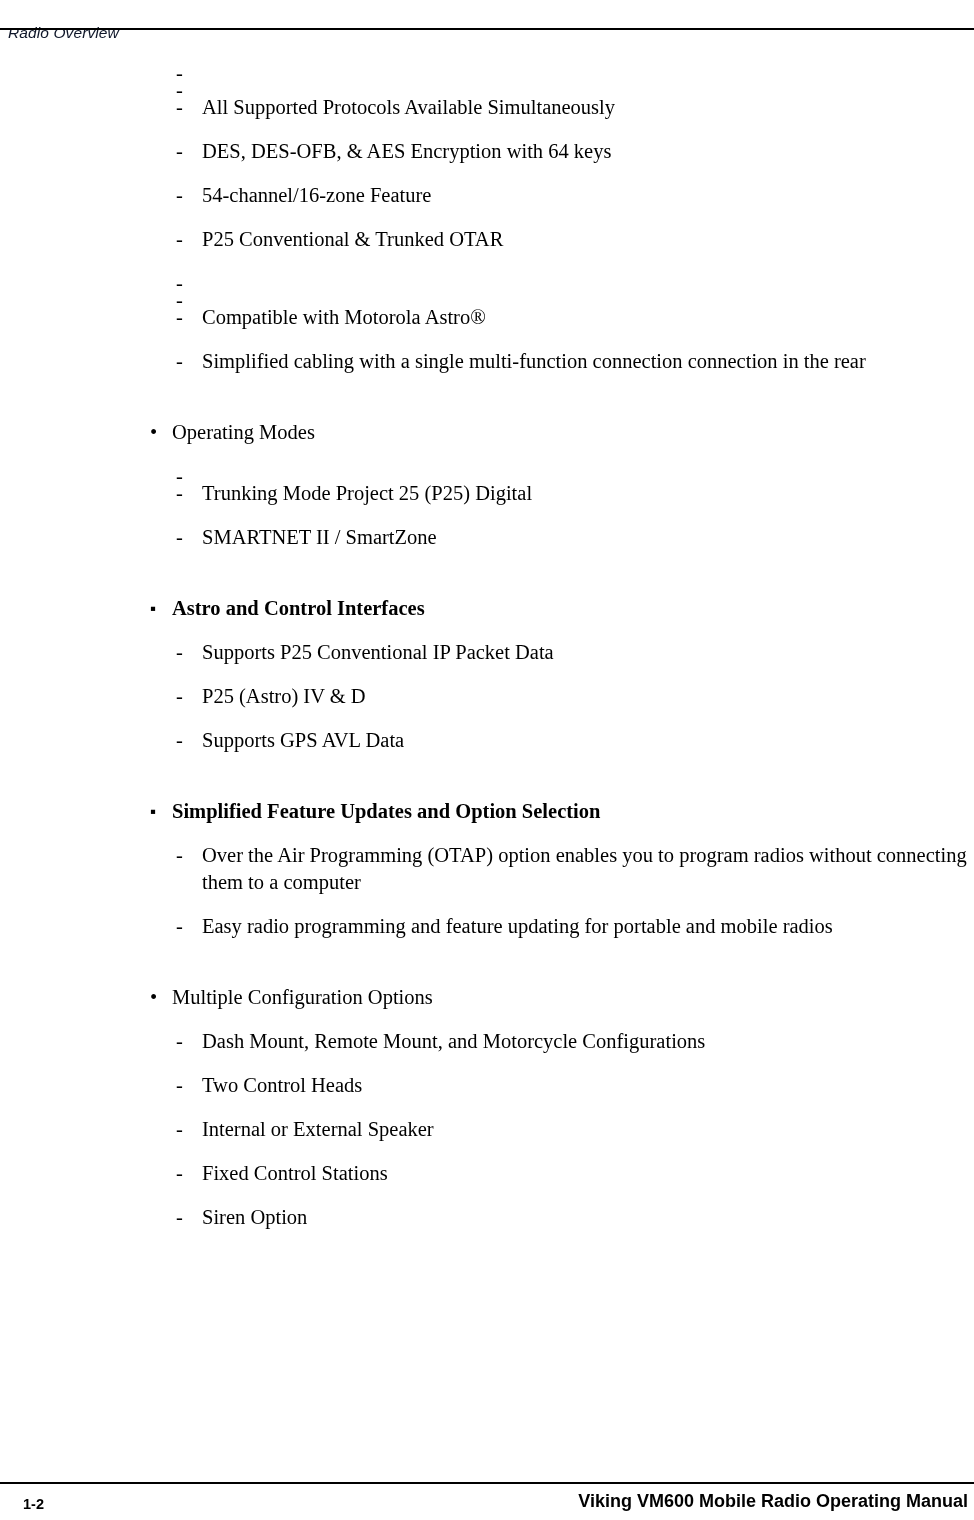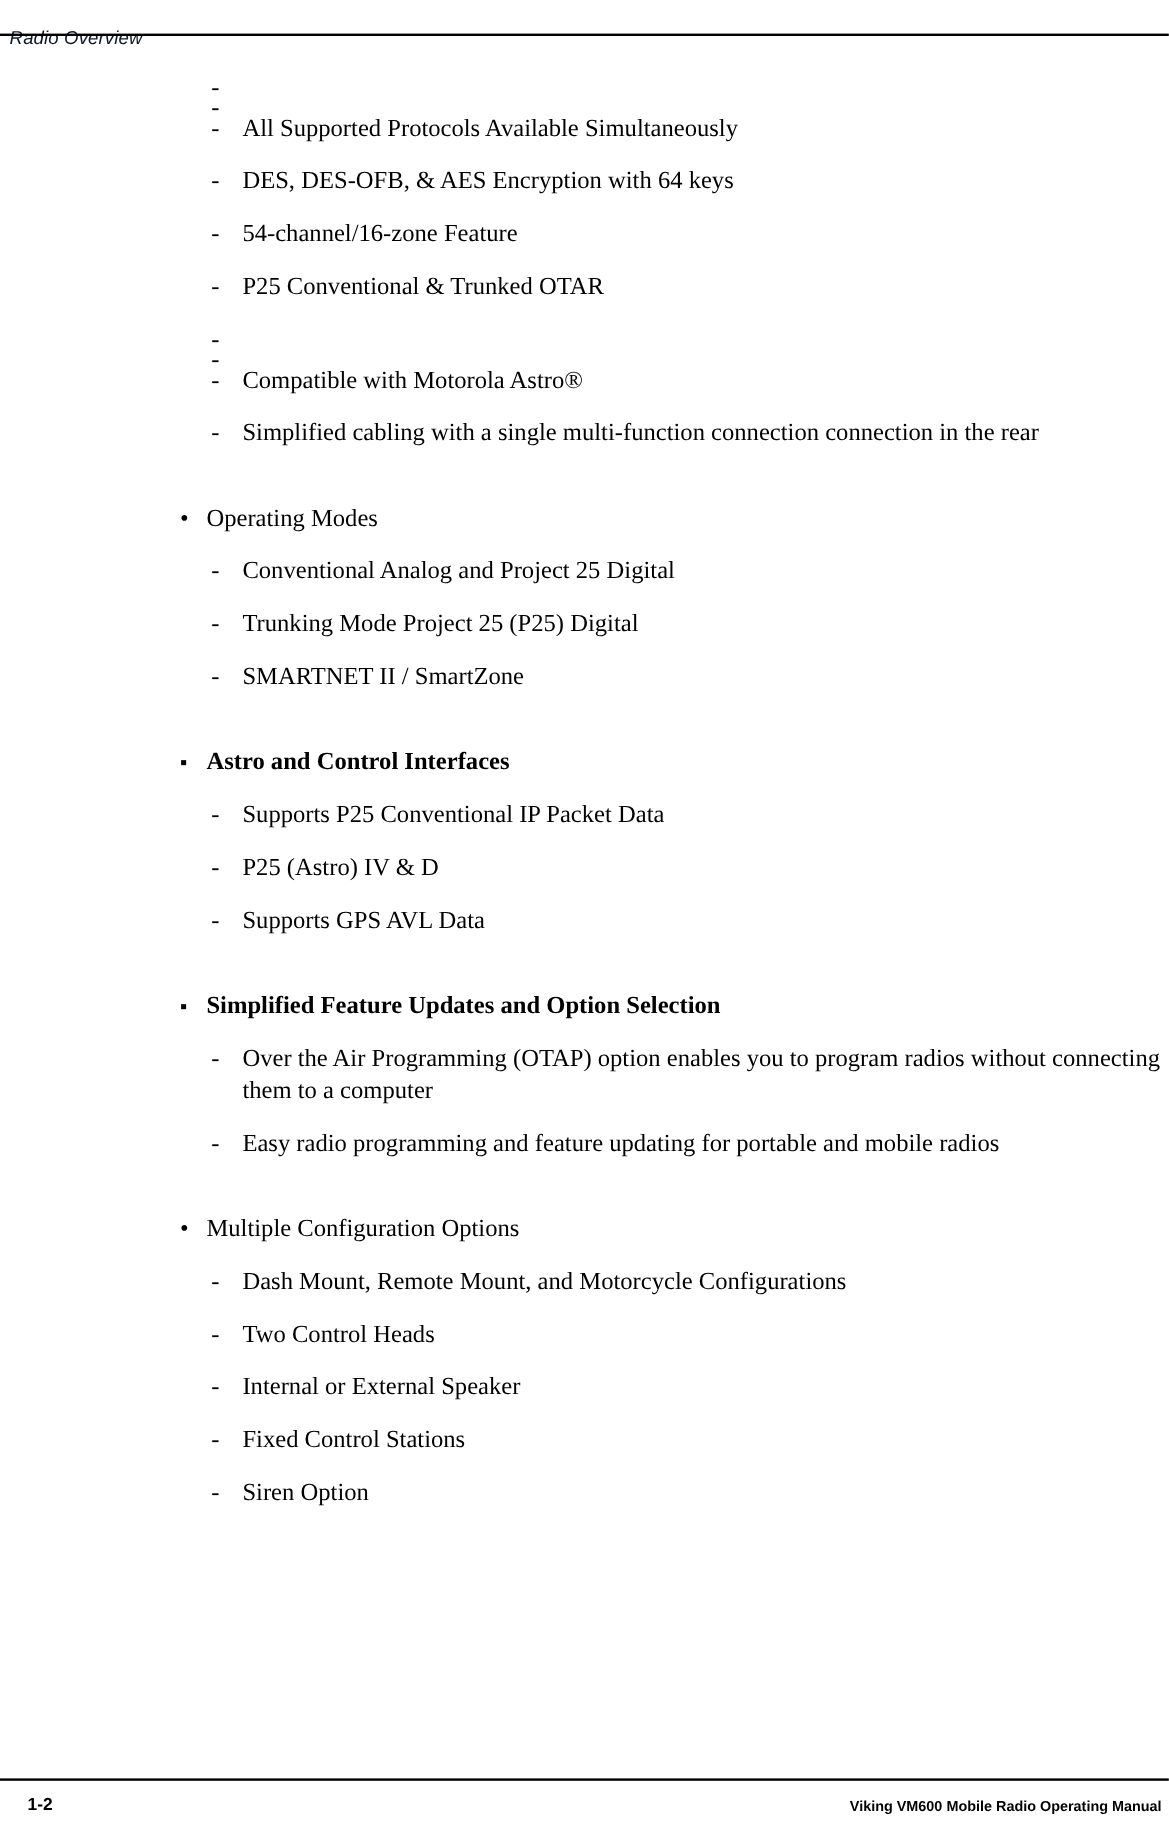--- a/index.html
+++ b/index.html
@@ -65,21 +65,21 @@
     font-weight: bold;
     font-size: 14.5px;
     margin-left: 19px;
   }
   .footer-right {
     position: absolute;
     right: 6px;
     bottom: 8px;
     font-family: "Liberation Sans", sans-serif;
     font-weight: bold;
-    font-size: 12px;
+    font-size: 18px;
   }
   
   .content {
     position: absolute;
     left: 0;
     top: 60px;
     width: 974px;
   }
   .lvl1 {
     position: relative;
@@ -150,21 +150,21 @@
       <div class="lvl2"><span class="dash">-</span></div>
       <div class="gap-item"></div>
       <div class="lvl2"><span class="dash">-</span></div>
       <div class="gap-item"></div>
       <div class="lvl2"><span class="dash">-</span><span>Compatible with Motorola Astro®</span></div>
       <div class="gap-item"></div>
       <div class="lvl2"><span class="dash">-</span><span>Simplified cabling with a single multi-function connection connection in the rear</span></div>
       <div class="gap-block"></div>
       <div class="lvl1"><span class="bullet">•</span><span>Operating Modes</span></div>
       <div class="gap-item"></div>
-      <div class="lvl2"><span class="dash">-</span><span>Conventional Analog and Project 25 Digital</span></div>
+      <div class="lvl2"><span class="dash">-</span></div>
       <div class="gap-item"></div>
       <div class="lvl2"><span class="dash">-</span><span>Trunking Mode Project 25 (P25) Digital</span></div>
       <div class="gap-item"></div>
       <div class="lvl2"><span class="dash">-</span><span>SMARTNET II / SmartZone</span></div>
       <div class="gap-block"></div>
       <div class="lvl1 bold"><span class="bullet">▪</span><span>Astro and Control Interfaces</span></div>
       <div class="gap-item"></div>
       <div class="lvl2"><span class="dash">-</span><span>Supports P25 Conventional IP Packet Data</span></div>
       <div class="gap-item"></div>
       <div class="lvl2"><span class="dash">-</span><span>P25 (Astro) IV &amp; D</span></div>

